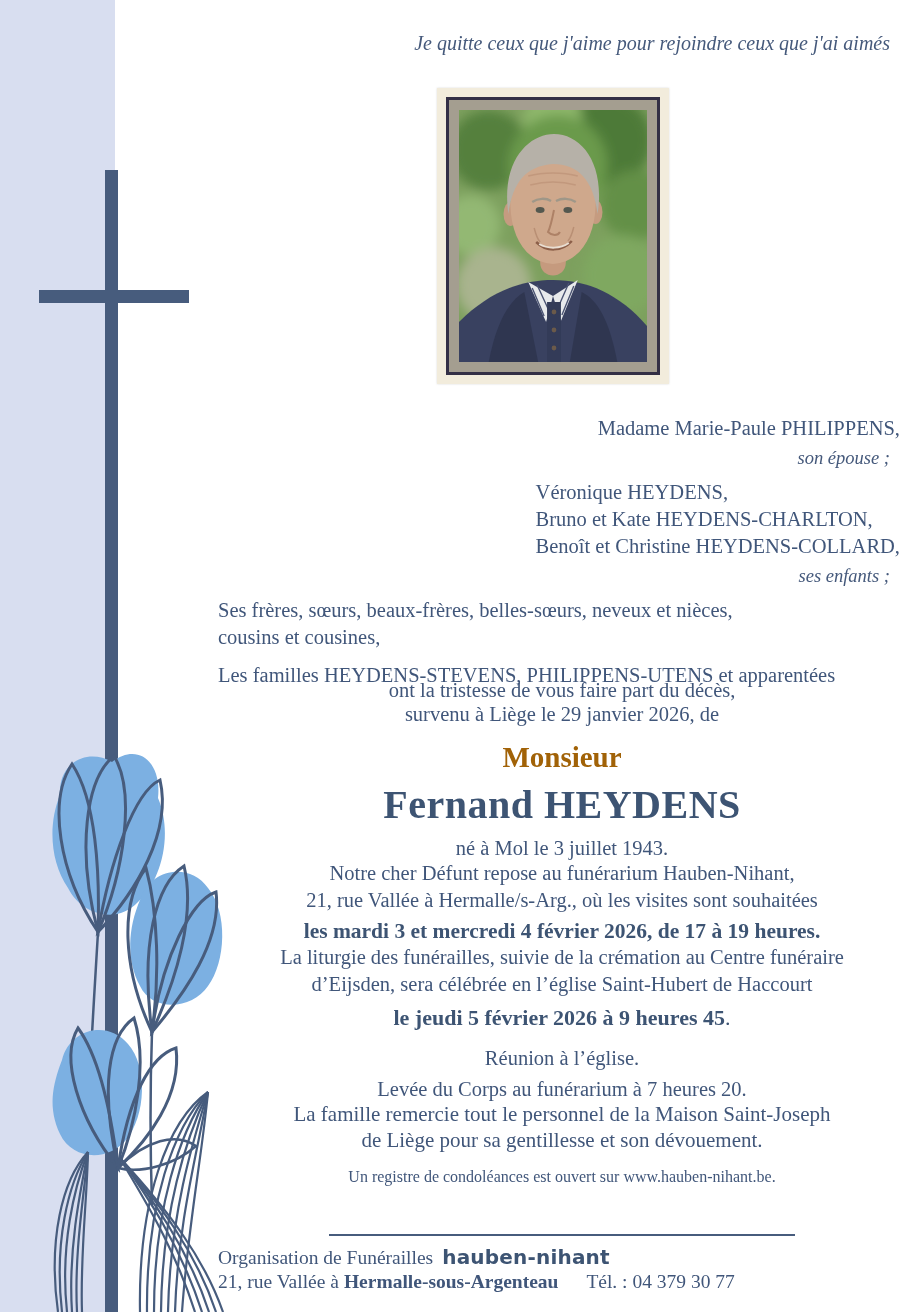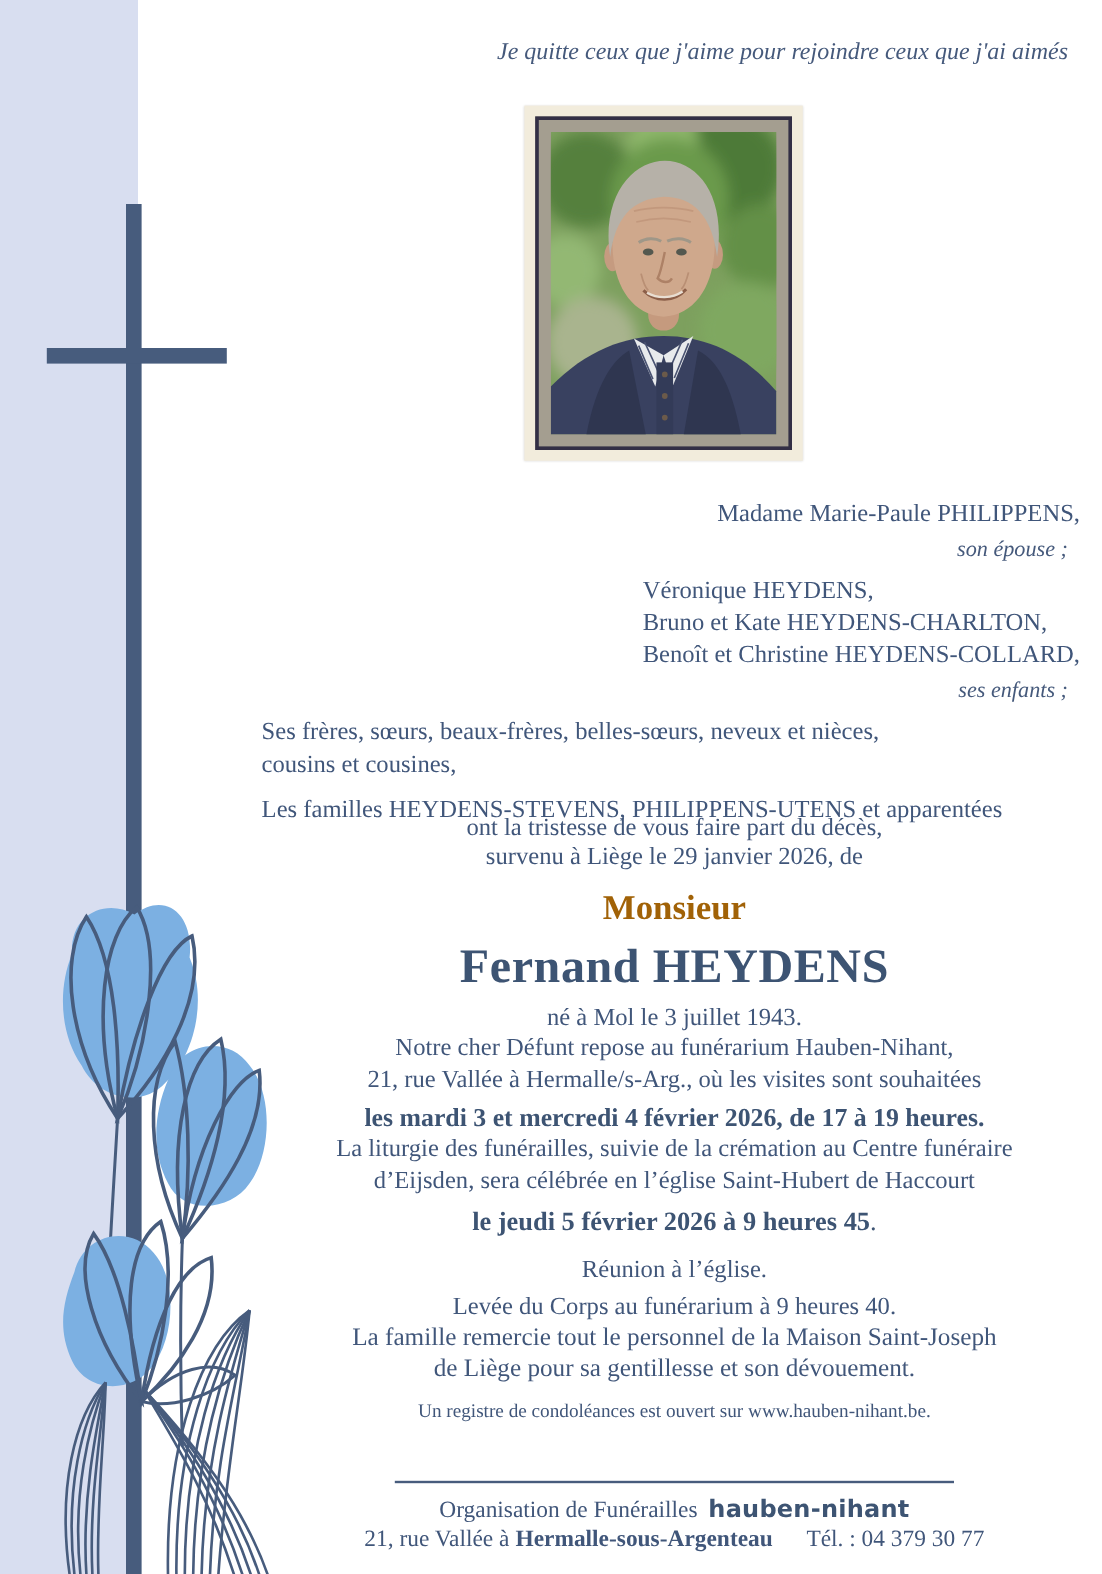--- a/index.html
+++ b/index.html
@@ -48,21 +48,21 @@
   .repose{margin-top:13px;line-height:27px;}
   .bold-line{font-weight:bold;font-size:21.5px;line-height:26px;margin-top:4px;color:#3d5473;}
   .liturgy{margin-top:12px;line-height:27px;}
   .ceremony{font-weight:bold;font-size:22px;line-height:26px;margin-top:7px;color:#3d5473;}
   .ceremony .dot{font-weight:normal;}
   .reunion{margin-top:15px;text-align:center;}
   .levee{margin-top:7px;}
   .thanks{margin-top:12px;font-size:21px;line-height:26px;}
   .register{margin-top:15px;font-size:16px;line-height:18px;}
   
-  .footer{position:absolute;left:218px;top:1234px;width:688px;text-align:center;font-size:19.5px;line-height:24px;}
+  .footer{position:absolute;left:218px;top:1234px;width:688px;text-align:left;font-size:19.5px;line-height:24px;}
   .footer-rule{width:466px;margin:0 auto;border-top:2px solid #475c7d;}
   .footer-line1{margin-top:9px;}
   .org-logo{
     font-family:"DejaVu Sans","Liberation Sans",sans-serif;
     font-weight:bold;font-size:20px;letter-spacing:.2px;margin-left:9px;color:#3d5473;
   }
   .addr-bold{font-weight:bold;margin-left:5px;}
   .phone{margin-left:28px;}
 </style>
 </head>
@@ -218,21 +218,21 @@
 
   <p class="para liturgy">
     <span style="display:block">La liturgie des funérailles, suivie de la crémation au Centre funéraire</span>
     <span style="display:block">d’Eijsden, sera célébrée en l’église Saint-Hubert de Haccourt</span>
   </p>
   <div class="ceremony">
     <span>le jeudi 5 février 2026 à 9 heures 45</span><span class="dot">.</span>
   </div>
 
   <div class="reunion">Réunion à l’église.</div>
-  <div class="levee">Levée du Corps au funérarium à 9 heures 40.</div>
+  <div class="levee">Levée du Corps au funérarium à 7 heures 20.</div>
 
   <p class="para thanks">
     <span style="display:block">La famille remercie tout le personnel de la Maison Saint-Joseph</span>
     <span style="display:block">de Liège pour sa gentillesse et son dévouement.</span>
   </p>
   <div class="register">Un registre de condoléances est ouvert sur www.hauben-nihant.be.</div>
 </div>
 
 <div class="footer">
   <div class="footer-rule"></div>

